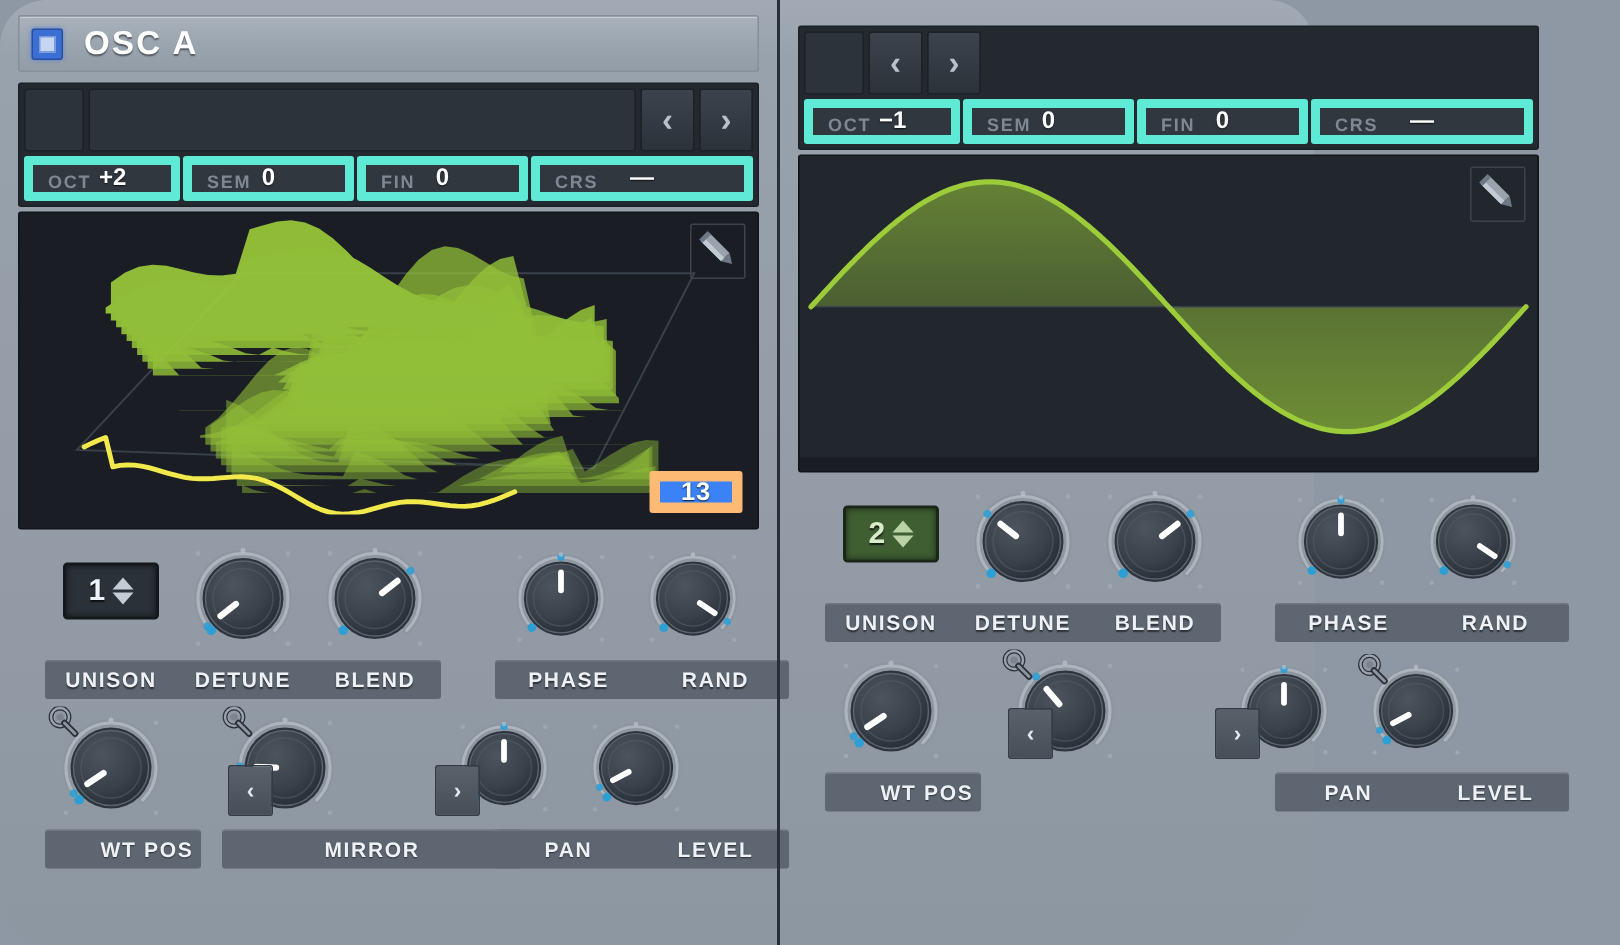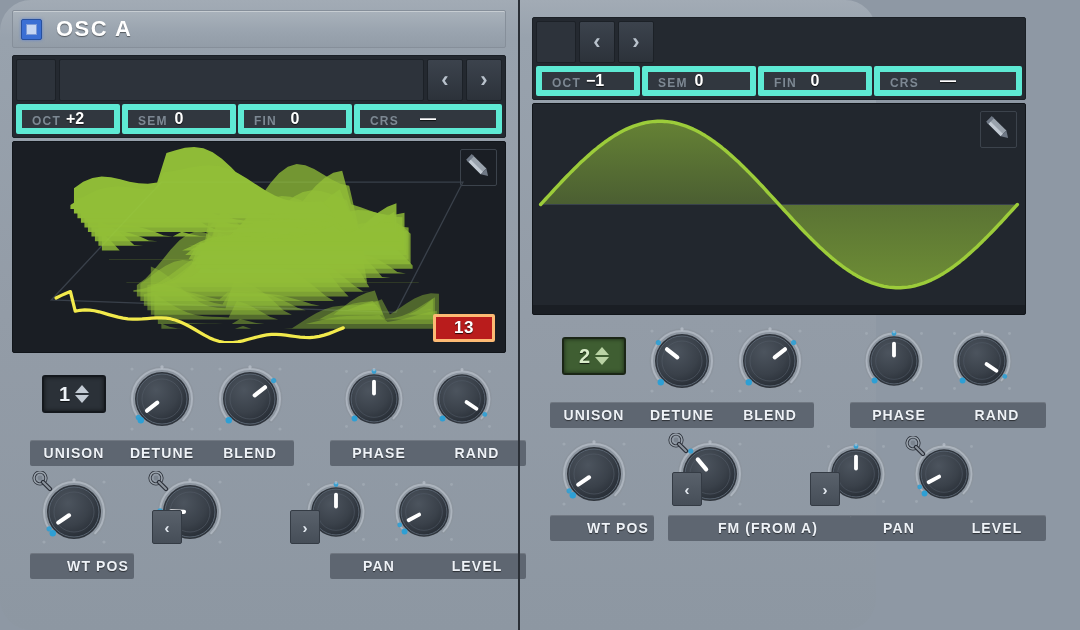--- a/index.html
+++ b/index.html
@@ -136,22 +136,22 @@
   .edit-btn {
     position: absolute; top: 7px; right: 8px;
     width: 37px; height: 37px;
     border: 1px solid #3c434c;
     border-radius: 2px;
     display: flex; align-items: center; justify-content: center;
   }
   .wt-index {
     position: absolute; right: 10px; bottom: 10px;
     min-width: 62px; height: 28px;
-    background: #b91c1c;
-    border: 3px solid #fdba74;
+    background: #3b82f6;
+    border: 7px solid #fdba74;
     border-radius: 2px;
     display: flex; align-items: center; justify-content: center;
     color: #ffffff; font-size: 17px; font-weight: bold;
     letter-spacing: .5px;
     text-shadow: 0 1px 1px rgba(0,0,0,.8);
   }
 
   
   .knob-row {
     position: relative;
@@ -596,20 +596,23 @@
     <circle cx="36" cy="4" r="1.7" fill="#c3cad3" opacity=".6"></circle>
   </svg>
             </div>
           </div>
         </div>
         <div class="sel-arrow" style="left: 140px;">‹</div>
         <div class="sel-arrow" style="left: 278px;">›</div>
         <div class="label-bar lb-b-a">
           <span style="width: 104px;">WT POS</span>
         </div>
+        <div class="label-bar lb-b-b">
+          <span style="width: 200px;">MIRROR</span>
+        </div>
         <div class="label-bar lb-right">
           <span class="w1">PAN</span>
           <span class="w2">LEVEL</span>
         </div>
       </div>
   </div>
     <div class="panel right">
 
 
     <div class="browser-wrap">
@@ -934,22 +937,19 @@
     </svg>
               </div>
             </div>
           </div>
         </div>
         <div class="sel-arrow" style="left: 140px;">‹</div>
         <div class="sel-arrow" style="left: 278px;">›</div>
         <div class="label-bar lb-b-a">
           <span style="width: 104px;">WT POS</span>
         </div>
-        <div class="label-bar lb-b-b">
-          <span style="width: 200px;">FM (FROM A)</span>
-        </div>
         <div class="label-bar lb-right">
           <span class="w1">PAN</span>
           <span class="w2">LEVEL</span>
         </div>
       </div>
   </div>
   </div>
 
 </body></html>

